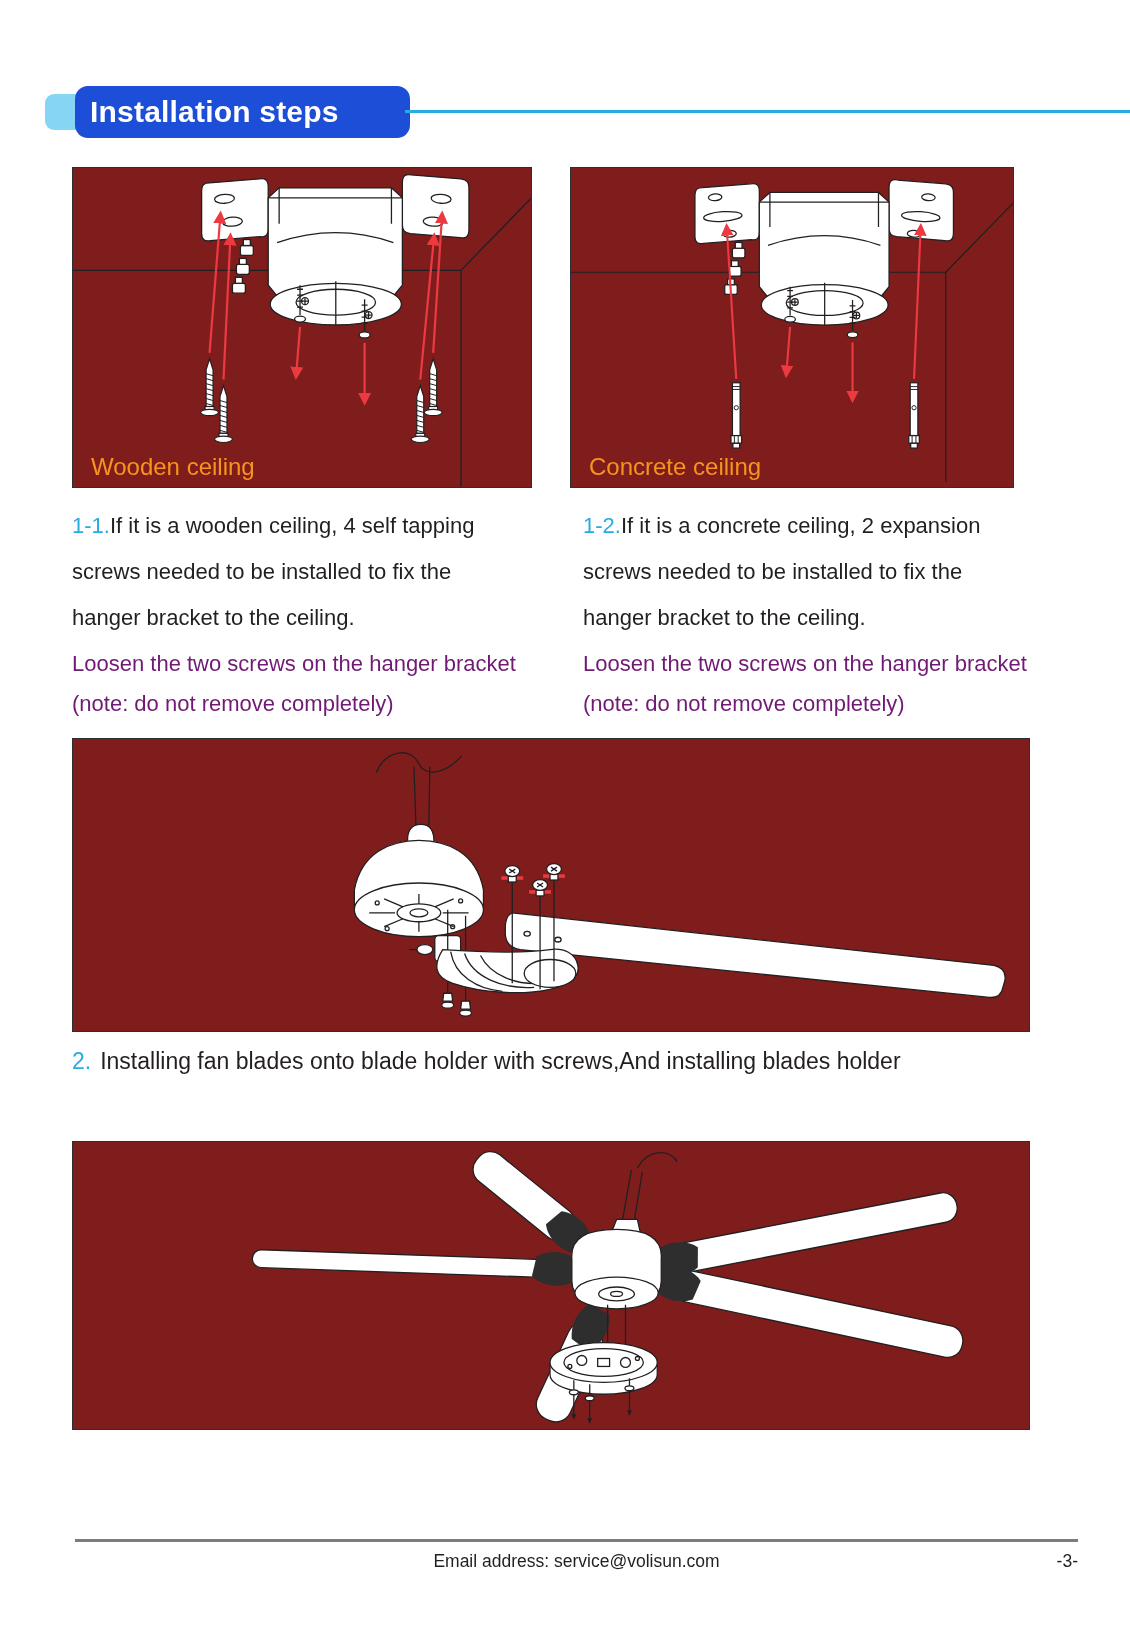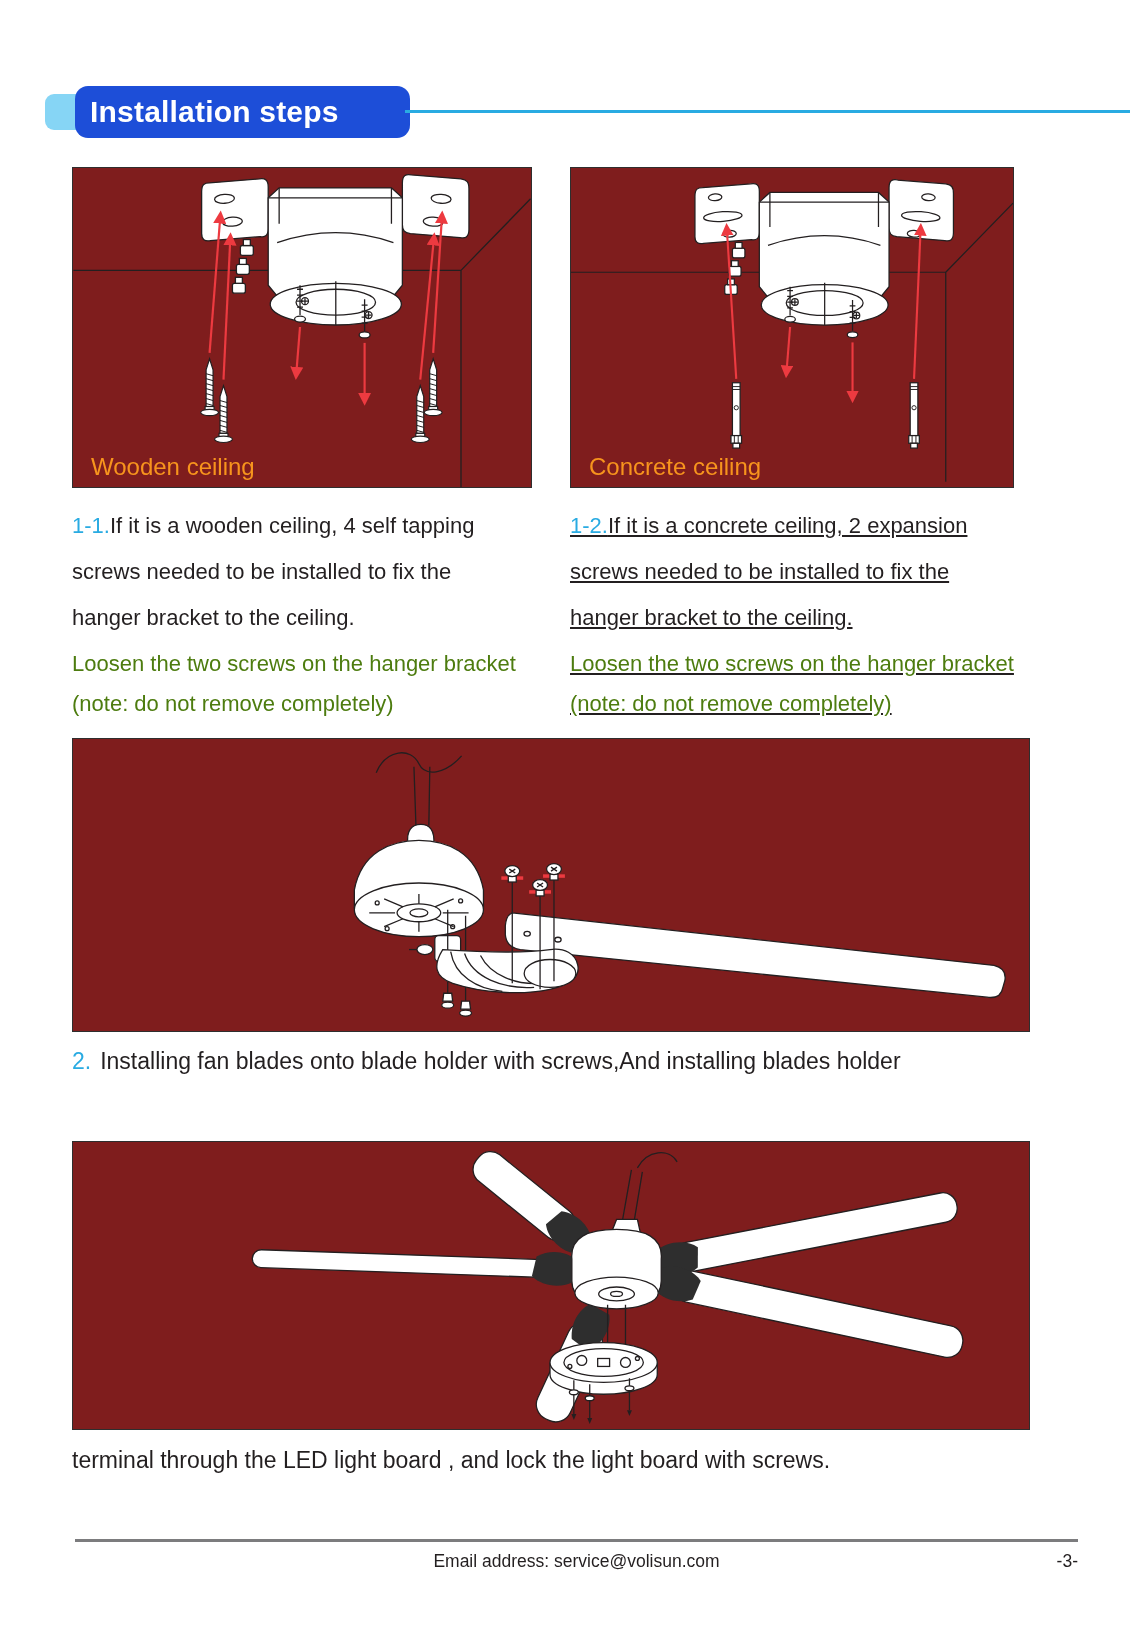--- a/index.html
+++ b/index.html
@@ -11,21 +11,21 @@
        color:#ffffff;font-size:30px;font-weight:bold;line-height:52px;padding-left:15px;box-sizing:border-box;
        letter-spacing:0.2px;}
   .hdr-line{position:absolute;left:405px;top:110px;width:725px;height:3px;background:#29abe2;}
   
   .figbox{position:absolute;border:1.6px solid #2e2e2e;background:#7f1d1d;box-sizing:border-box;}
   .figbox svg{display:block;width:100%;height:100%;}
   .caption{position:absolute;left:18px;bottom:6px;font-size:24px;color:#f7941d;}
   
   .stepcol{position:absolute;font-size:22px;color:#231f20;}
   .tl{height:46px;white-space:nowrap;}
-  .tlr{height:40px;white-space:nowrap;color:#4d7c0f;}
+  .tlr{height:40px;white-space:nowrap;color:#701a75;}
   .blue{color:#29abe2;}
   .num-gap{margin-right:9px;}
   .wide{font-size:23px;}
   .wide .tl{height:42px;}
   
   .foot-rule{position:absolute;left:75px;top:1539px;width:1003px;height:2.5px;background:#7c7c7e;}
   .foot-strip{position:absolute;left:75px;top:1551px;width:1003px;font-size:17.5px;color:#231f20;}
   .foot-email{position:absolute;left:0;top:0;width:100%;text-align:center;}
   .foot-page{position:absolute;right:0;top:0;text-align:right;}
   .ln{stroke:#231f20;fill:none;stroke-width:1.3;}
@@ -157,21 +157,21 @@
   </div>
 
   <div class="stepcol" style="left:72px;top:513px;width:480px;">
     <div class="tl"><span class="blue">1-1.</span><span>If it is a wooden ceiling, 4 self tapping</span></div>
     <div class="tl">screws needed to be installed to fix the</div>
     <div class="tl">hanger bracket to the ceiling.</div>
     <div class="tlr">Loosen the two screws on the hanger bracket</div>
     <div class="tlr">(note: do not remove completely)</div>
   </div>
 
-  <div class="stepcol" style="left:570px;top:513px;width:480px;text-decoration:underline;">
+  <div class="stepcol" style="left:583px;top:513px;width:480px;">
     <div class="tl"><span class="blue">1-2.</span><span>If it is a concrete ceiling, 2 expansion</span></div>
     <div class="tl">screws needed to be installed to fix the</div>
     <div class="tl">hanger bracket to the ceiling.</div>
     <div class="tlr">Loosen the two screws on the hanger bracket</div>
     <div class="tlr">(note: do not remove completely)</div>
   </div>
 
   <div class="figbox" style="left:72px;top:738px;width:958px;height:294px;">
     <svg viewBox="0 0 958 294">
 
@@ -303,21 +303,20 @@
         </g>
       <g transform="translate(558,248)">
           <ellipse class="wh" cx="0" cy="0" rx="4.5" ry="2.5"></ellipse>
           <path class="ln" d="M0,2 V22"></path>
           <path d="M-2.5,22 h5 l-2.5,6 z" fill="#231f20"></path>
         </g>
     </svg>
   </div>
 
   <div class="stepcol wide" style="left:72px;top:1447px;width:960px;">
-    <div class="tl">terminal through the LED light board , and lock the light board with screws.</div>
   </div>
 
   <div class="foot-rule"></div>
   <div class="foot-strip">
     <div class="foot-email">Email address: service@volisun.com</div>
     <div class="foot-page">-3-</div>
   </div>
 
 </div>
 

